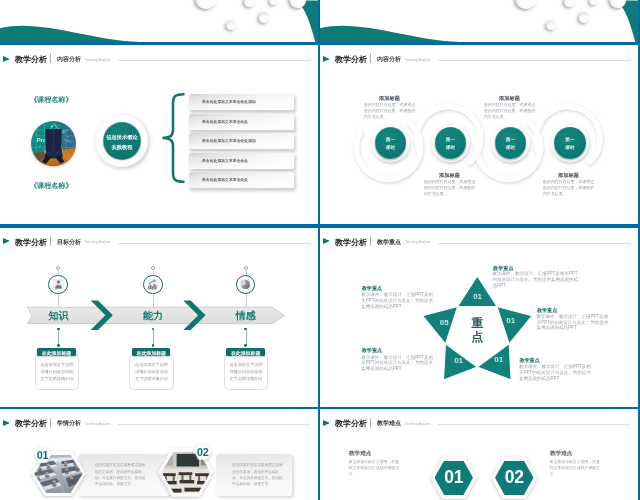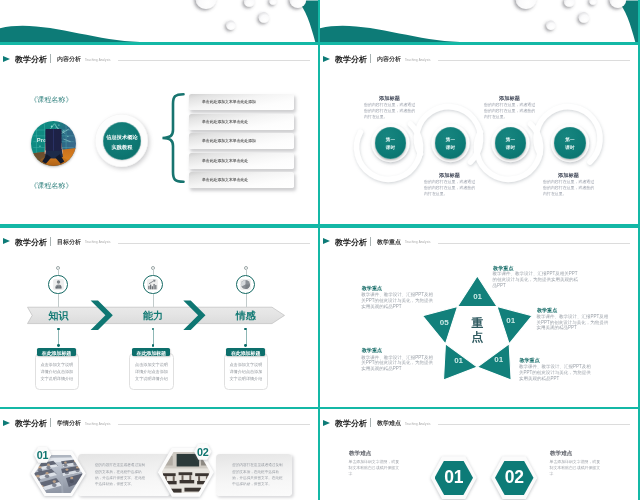--- a/index.html
+++ b/index.html
@@ -1,37 +1,37 @@
 <!DOCTYPE html>
 <html><head>
 <meta charset="utf-8">
 <style>
   html,body{margin:0;padding:0;}
   body{width:640px;height:500px;overflow:hidden;background:#ffffff;
        font-family:"Liberation Sans",sans-serif;}
-  #stage{position:relative;width:640px;height:500px;overflow:hidden;background:#14b8a6;}
+  #stage{position:relative;width:640px;height:500px;overflow:hidden;background:#0369a1;}
   .slide{position:absolute;width:318px;height:179px;background:#fff;overflow:hidden;}
 
   
   .hdr{position:absolute;left:0;top:3px;width:318px;height:20px;}
   .hdr .tri{position:absolute;left:2.5px;top:7.7px;width:0;height:0;
       border-left:7px solid #0d7b77;border-top:3.2px solid transparent;border-bottom:3.2px solid transparent;}
   .hdr .t1{position:absolute;left:15px;top:6px;font-size:8px;font-weight:bold;color:#262626;}
   .hdr .vb{position:absolute;left:50px;top:6px;width:1px;height:9px;background:#a8b2b2;}
   .hdr .t2{position:absolute;left:57px;top:7px;font-size:6px;font-weight:bold;color:#3a3a3a;}
   .hdr .t3{position:absolute;left:85px;top:9.6px;font-size:3.2px;color:#a5a5a5;letter-spacing:.15px;
       transform:scale(.92);transform-origin:left top;}
   .hdr .ln{position:absolute;left:118px;top:12px;width:192px;height:1px;background:#dcdcdc;}
 
   
   .cover-bg{position:absolute;left:0;top:0;width:318px;height:179px;}
   .cover-bg svg{display:block;}
 
   
-  .cname{position:absolute;font-size:7.2px;font-weight:normal;color:#2d7f7c;white-space:nowrap;letter-spacing:-0.1px;}
+  .cname{position:absolute;font-size:7.2px;font-weight:bold;color:#2d7f7c;white-space:nowrap;letter-spacing:-0.1px;}
   .photo{position:absolute;border-radius:50%;overflow:hidden;
          box-shadow:0 1px 2.5px rgba(0,0,0,.28);}
   .discwrap{position:absolute;border-radius:50%;background:#fdfdfd;
          box-shadow:1.5px 2px 4px rgba(90,90,95,.30), inset 0 0 0 .5px #f2f2f2;}
   .disc{position:absolute;border-radius:50%;
          background:radial-gradient(circle at 38% 30%, #17817c 0%, #0e7873 55%, #0a6c67 100%);
          box-shadow:inset 0 0 0 .6px rgba(255,255,255,.28), 0 .5px 1.6px rgba(0,0,0,.22);}
   .disc span{position:absolute;left:0;width:100%;text-align:center;color:#fff;font-size:5.2px;
          font-weight:bold;letter-spacing:.1px;}
   .sbar{position:absolute;height:16.3px;border-radius:2.5px;

